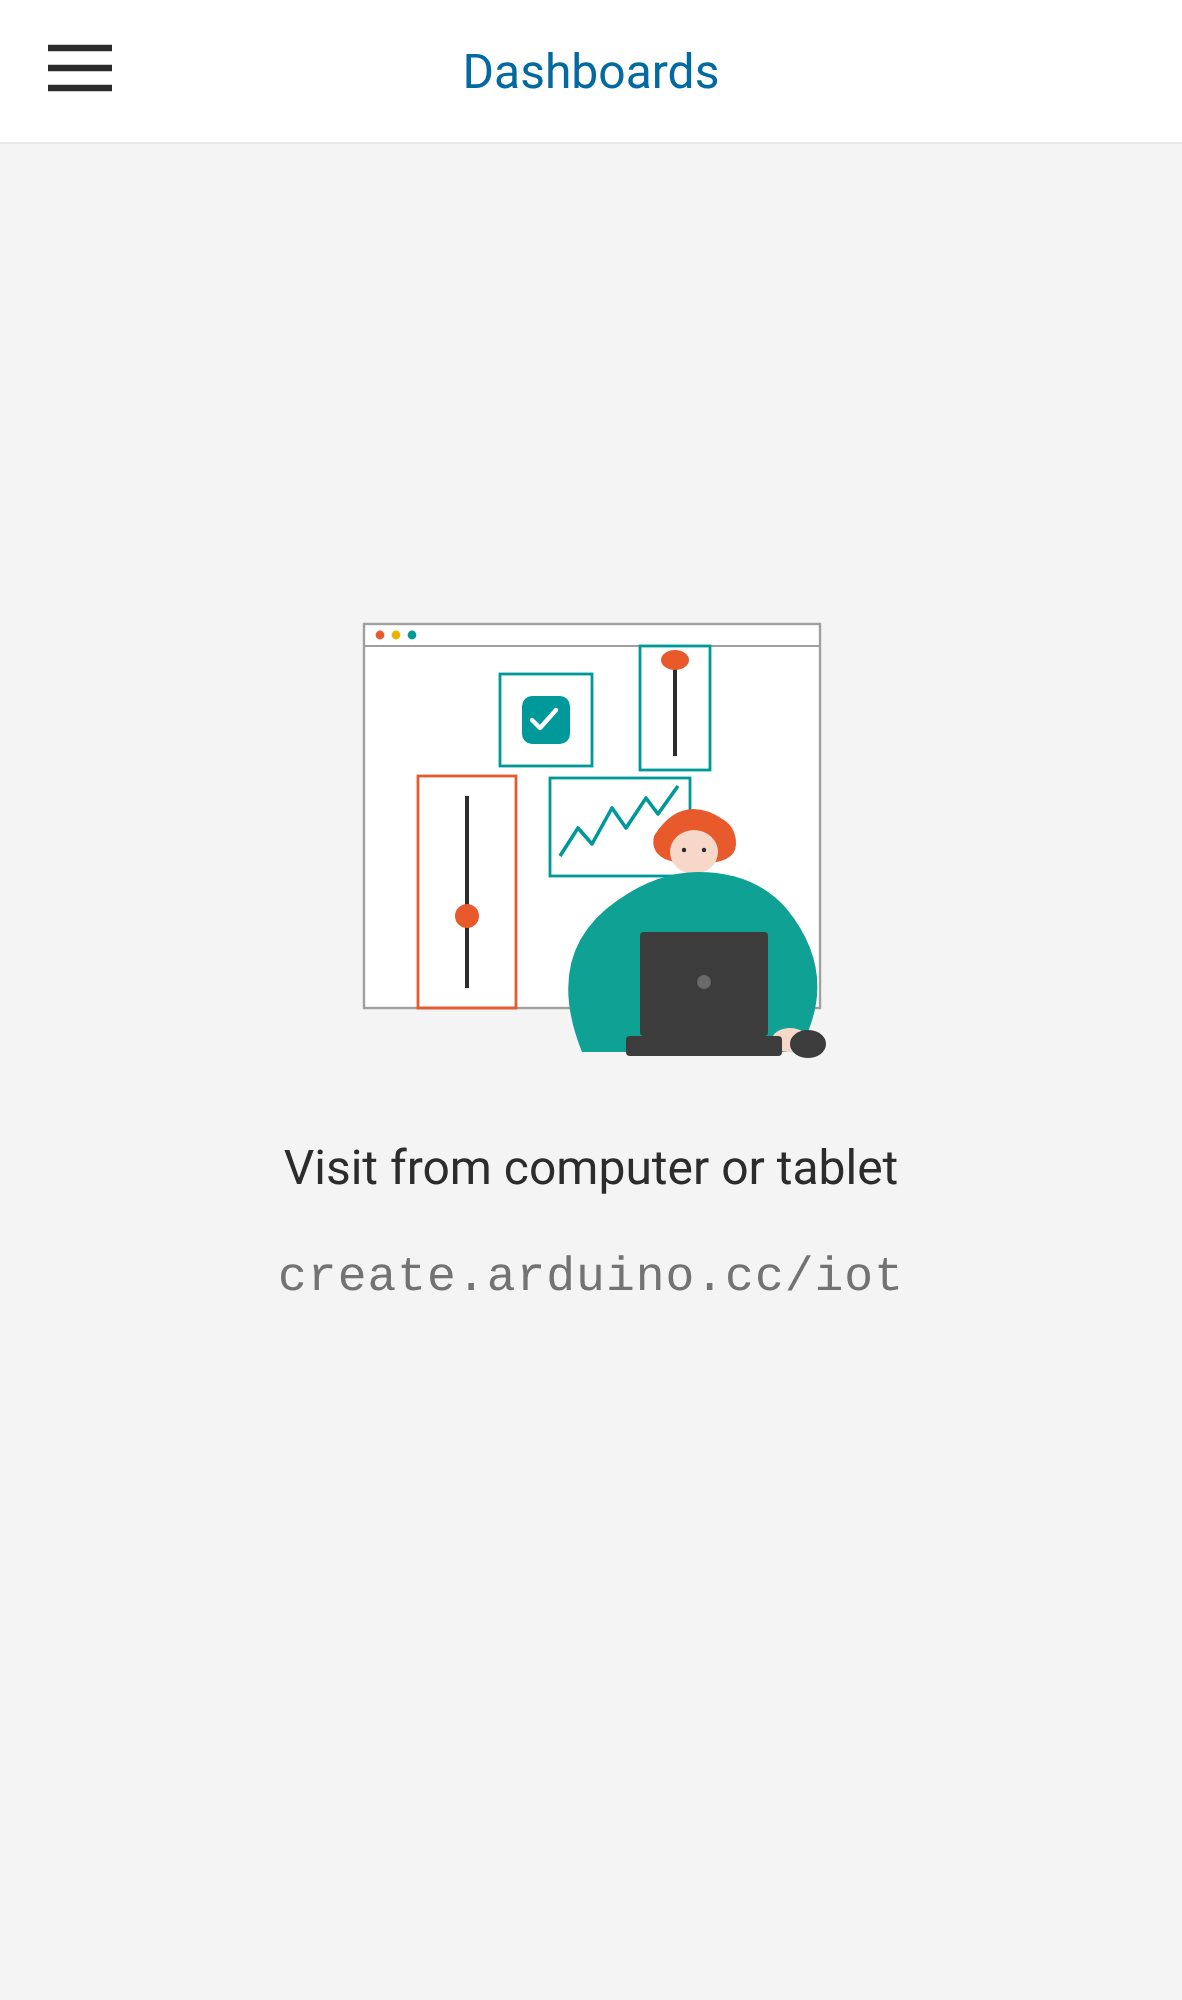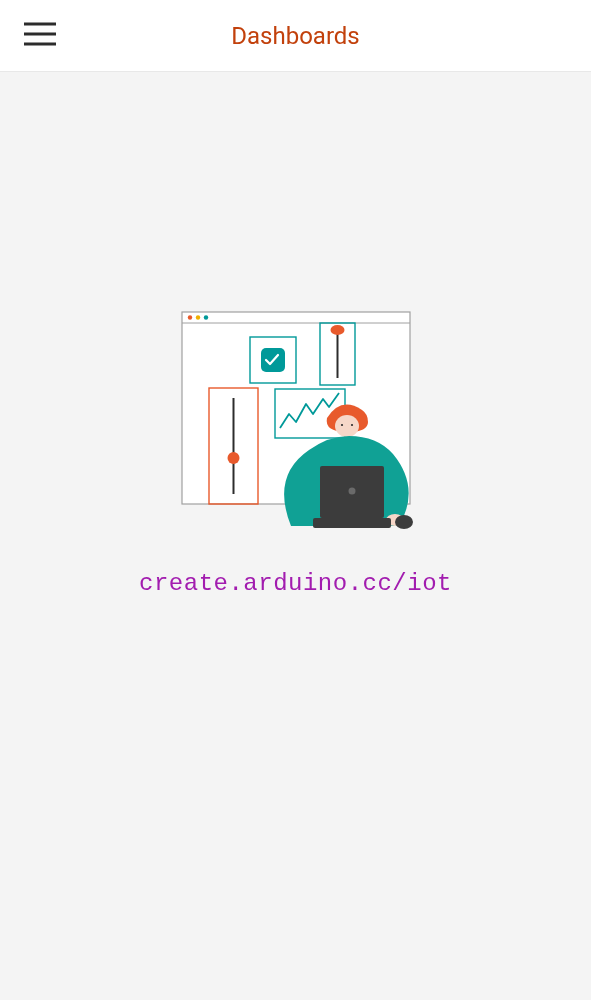--- a/index.html
+++ b/index.html
@@ -29,21 +29,21 @@
       display: flex;
       align-items: center;
       justify-content: center;
     }
     .menu-btn svg { stroke: #2c2c2c; }
     .header-title {
       flex: 1;
       text-align: center;
       font-size: 24px;
       font-weight: 400;
-      color: #c2410c;
+      color: #0369a1;
     }
     .content {
       height: calc(1000px - 72px);
       display: flex;
       flex-direction: column;
       align-items: center;
       padding-top: 238px;
     }
     .illustration {
       width: 238px;
@@ -61,21 +61,21 @@
     .subtext {
       font-size: 24px;
       font-weight: 400;
       color: #2c2c2c;
       text-align: center;
       margin-bottom: 28px;
     }
     .url {
       font-family: "Courier New", Courier, monospace;
       font-size: 24px;
-      color: #a21caf;
+      color: #737373;
       text-align: center;
       letter-spacing: 0.5px;
     }
   </style>
 </head>
 <body>
 
 <div class="header">
   <button class="menu-btn">
     <svg width="32" height="24" viewBox="0 0 32 24" fill="none">
@@ -125,16 +125,17 @@
 
       <rect x="143" y="156" width="64" height="52" rx="2" fill="#3c3c3c"></rect>
       <circle cx="175" cy="181" r="3.5" fill="#6a6a6a"></circle>
       <rect x="136" y="208" width="78" height="10" rx="2" fill="#3c3c3c"></rect>
 
       <ellipse cx="227" cy="212" rx="9" ry="7" fill="#3c3c3c"></ellipse>
     </svg>
   </div>
 
 
+  <div class="subtext">Visit from computer or tablet</div>
 
   <div class="url">create.arduino.cc/iot</div>
 
 </div>
 
 </body></html>

